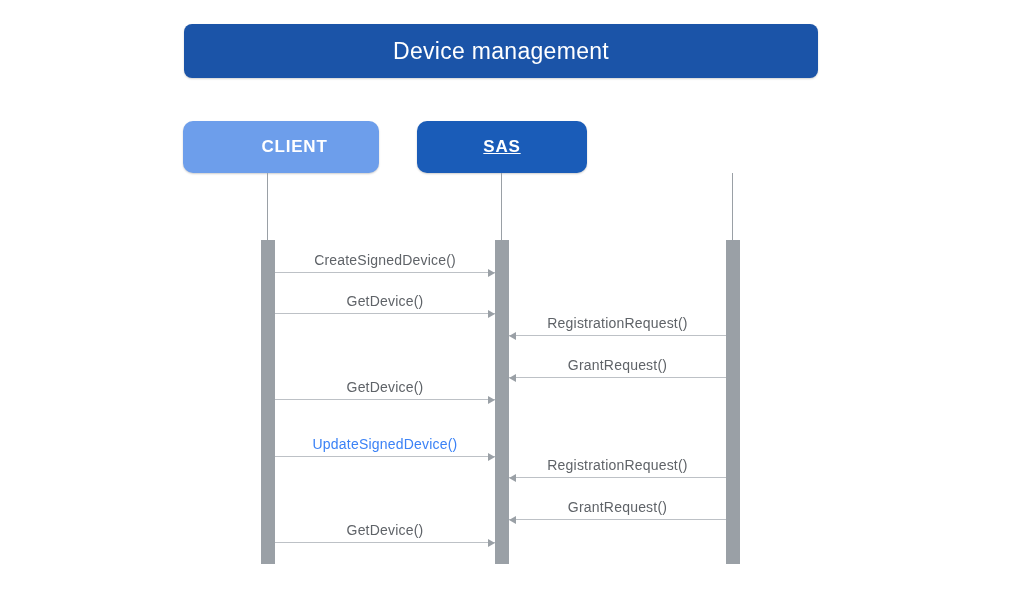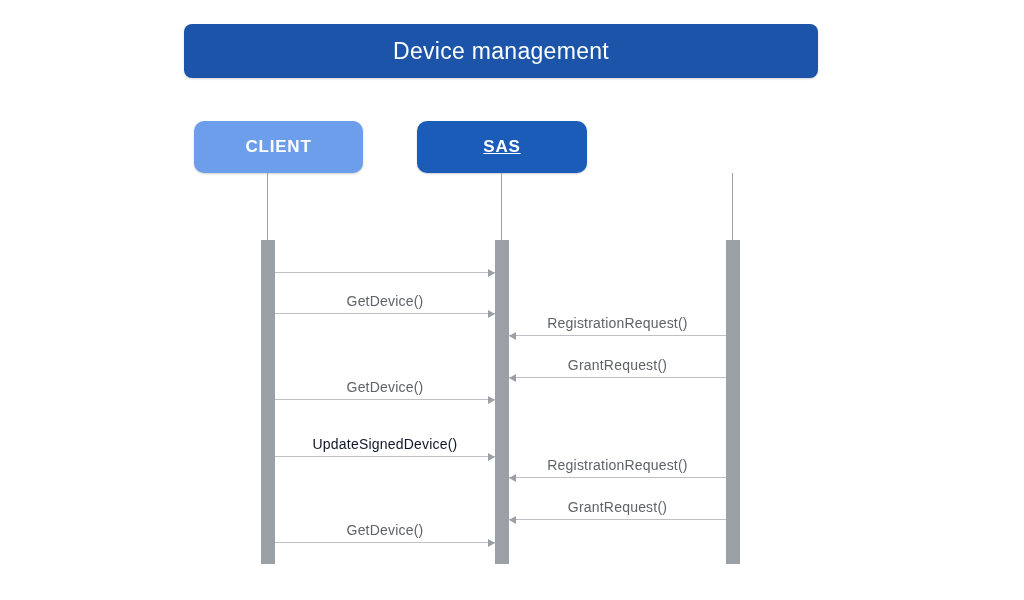--- a/index.html
+++ b/index.html
@@ -40,21 +40,21 @@
     border-radius: 10px;
     display: flex;
     align-items: center;
     justify-content: center;
     color: #ffffff;
     font-size: 17px;
     font-weight: 700;
     letter-spacing: 0.8px;
     box-shadow: 0 1px 2px rgba(0,0,0,0.20);
   }
-  .actor.client { left: 194px; width: 169px; }
+  .actor.client { left: 183px; width: 169px; padding-left: 27px; }
   .actor.sas    { left: 417px; width: 170px; }
   .actor.cbsd   { left: 648px; width: 169px; }
 
   
   .lifeline {
     position: absolute;
     top: 173px;
     width: 1px;
     height: 67px;
   }
@@ -126,20 +126,21 @@
   <div class="lifeline" style="left: 267px; background-color: rgb(154, 160, 166);"></div>
   <div class="lifeline" style="left: 501px; background-color: rgb(154, 160, 166);"></div>
   <div class="lifeline" style="left: 732px; background-color: rgb(154, 160, 166);"></div>
 
   <div class="activation" style="left: 261px; background-color: rgb(154, 160, 166);"></div>
   <div class="activation" style="left: 495px; background-color: rgb(154, 160, 166);"></div>
   <div class="activation" style="left: 726px; background-color: rgb(154, 160, 166);"></div>
 
   <div id="messages">
       <div class="message dir-right" style="left: 275px; width: 220px; top: 247px;">
+        <div class="msg-label" style="color: rgb(95, 99, 104);">CreateSignedDevice()</div>
         <div class="msg-line" style="background: rgb(189, 193, 198);"></div>
         <div class="msg-arrow"></div>
       </div>
       <div class="message dir-right" style="left: 275px; width: 220px; top: 288px;">
         <div class="msg-label" style="color: rgb(95, 99, 104);">GetDevice()</div>
         <div class="msg-line" style="background: rgb(189, 193, 198);"></div>
         <div class="msg-arrow"></div>
       </div>
       <div class="message dir-left" style="left: 509px; width: 217px; top: 310px;">
         <div class="msg-label" style="color: rgb(95, 99, 104);">RegistrationRequest()</div>
@@ -150,21 +151,21 @@
         <div class="msg-label" style="color: rgb(95, 99, 104);">GrantRequest()</div>
         <div class="msg-line" style="background: rgb(189, 193, 198);"></div>
         <div class="msg-arrow"></div>
       </div>
       <div class="message dir-right" style="left: 275px; width: 220px; top: 374px;">
         <div class="msg-label" style="color: rgb(95, 99, 104);">GetDevice()</div>
         <div class="msg-line" style="background: rgb(189, 193, 198);"></div>
         <div class="msg-arrow"></div>
       </div>
       <div class="message dir-right" style="left: 275px; width: 220px; top: 431px;">
-        <div class="msg-label" style="color: #0f172a;">UpdateSignedDevice()</div>
+        <div class="msg-label" style="color: #3b82f6;">UpdateSignedDevice()</div>
         <div class="msg-line" style="background: rgb(189, 193, 198);"></div>
         <div class="msg-arrow"></div>
       </div>
       <div class="message dir-left" style="left: 509px; width: 217px; top: 452px;">
         <div class="msg-label" style="color: rgb(95, 99, 104);">RegistrationRequest()</div>
         <div class="msg-line" style="background: rgb(189, 193, 198);"></div>
         <div class="msg-arrow"></div>
       </div>
       <div class="message dir-left" style="left: 509px; width: 217px; top: 494px;">
         <div class="msg-label" style="color: rgb(95, 99, 104);">GrantRequest()</div>

